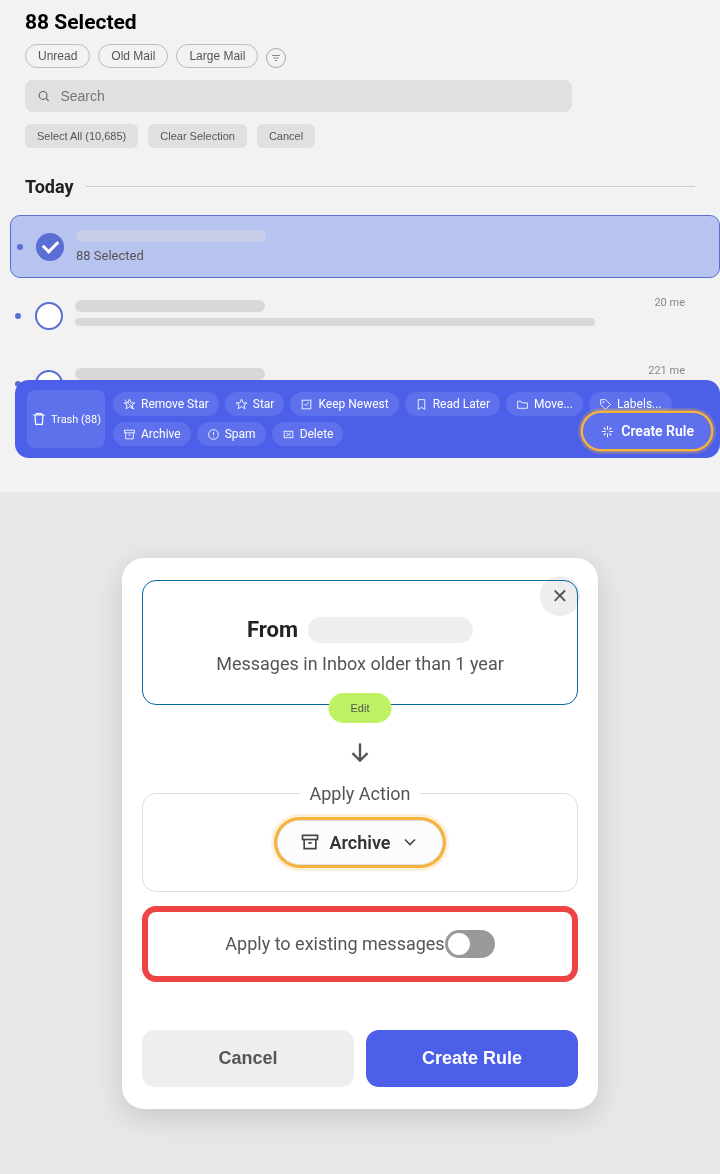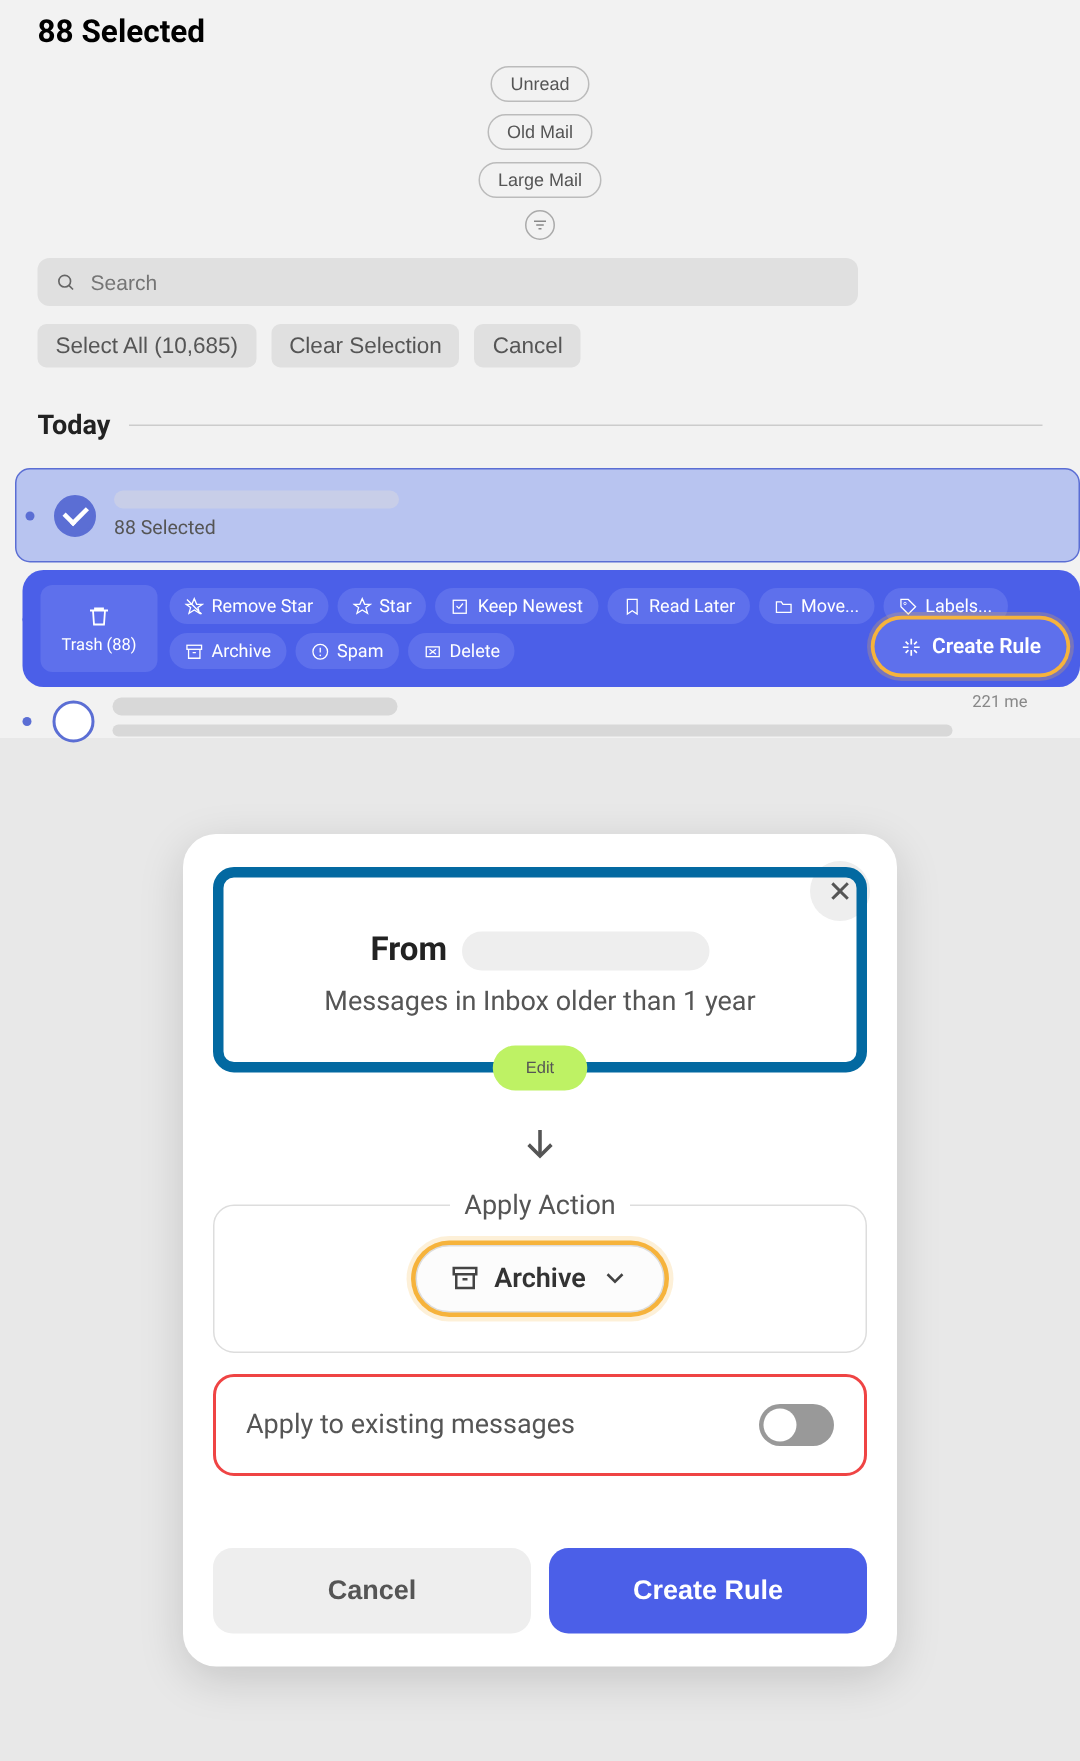--- a/index.html
+++ b/index.html
@@ -23,23 +23,22 @@
     .page-title {
       font-size: 21px;
       font-weight: 700;
       color: #000;
       margin-bottom: 10px;
     }
 
     .filter-chips {
       display: flex;
       gap: 8px;
-      align-items: center;
+      align-items: flex-end;
       margin-bottom: 12px;
-      flex-direction: column;
     }
 
     .chip {
       border: 1px solid #bbb;
       border-radius: 14px;
       padding: 4px 12px;
       font-size: 12px;
       color: #555;
       background: transparent;
       cursor: pointer;
@@ -81,21 +80,21 @@
       display: flex;
       gap: 10px;
       margin-bottom: 28px;
     }
 
     .sel-btn {
       background: #e0e0e0;
       border: none;
       border-radius: 6px;
       padding: 6px 12px;
-      font-size: 15px;
+      font-size: 11px;
       color: #555;
       cursor: pointer;
     }
 
     .section-header {
       display: flex;
       align-items: center;
       gap: 12px;
       margin-bottom: 18px;
     }
@@ -181,21 +180,21 @@
       gap: 8px;
       align-items: center;
       overflow:hidden;
     }
     .action-primary {
       background: #5e70ec;
       border-radius: 8px;
       width: 78px;
       height: 58px;
       display: flex;
-      flex-direction: column;
+      flex-direction: row;
       align-items: center;
       justify-content: center;
       gap: 4px;
       cursor: pointer;
       flex-shrink:0;
     }
     .action-primary svg { width: 16px; height: 16px; stroke:#fff; fill:none;}
     .action-primary span { font-size: 11px; color: #fff; }
 
     .action-pills {
@@ -272,21 +271,21 @@
       font-size: 17px;
       color: #555;
       margin-top: 50px;
       margin-bottom: -11px;
       position: relative;
       z-index: 2;
     }
     .dialog-header span{background:#fff;padding:0 10px;}
 
     .dialog-box {
-      border: 7px solid #0369a1;
+      border: 1px solid #0369a1;
       border-radius: 14px;
       padding: 36px 20px 30px;
       text-align: center;
       position: relative;
     }
 
     .from-line {
       display: flex;
       align-items: center;
       justify-content: center;
@@ -348,25 +347,25 @@
       display: flex;
       align-items: center;
       gap: 9px;
       cursor: pointer;
       box-shadow: 0 0 0 3px #f6b33c, 0 0 0 6px rgba(246,179,60,0.2);
     }
     .archive-pill svg { width: 20px; height: 20px; stroke:#444; fill:none; stroke-width:2;}
     .archive-pill span { font-size: 18px; font-weight:600; color:#333; }
 
     .toggle-box {
-      border: 2px solid #ef4444;
+      border: 6px solid #ef4444;
       border-radius: 14px;
       padding: 18px 20px;
       display: flex;
-      justify-content: space-between;
+      justify-content: center;
       align-items: center;
       margin-top: 14px;
     }
     .toggle-box span { font-size: 18px; color: #555; }
 
     .toggle {
       width: 50px;
       height: 28px;
       background: #999;
       border-radius: 14px;

